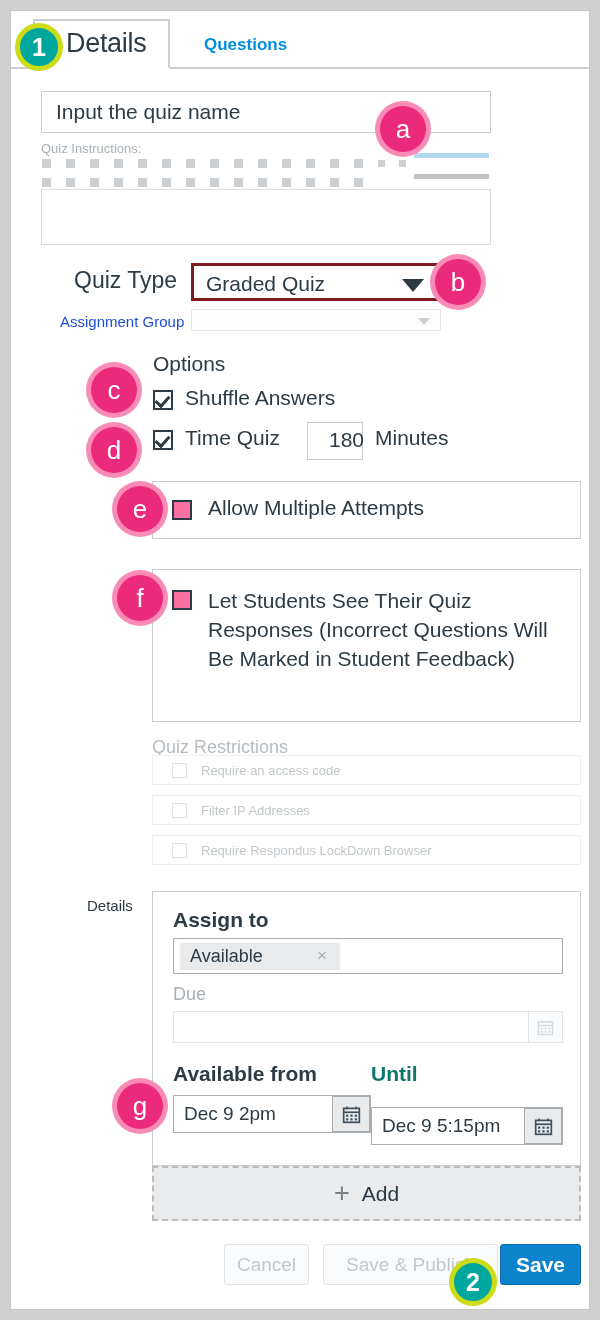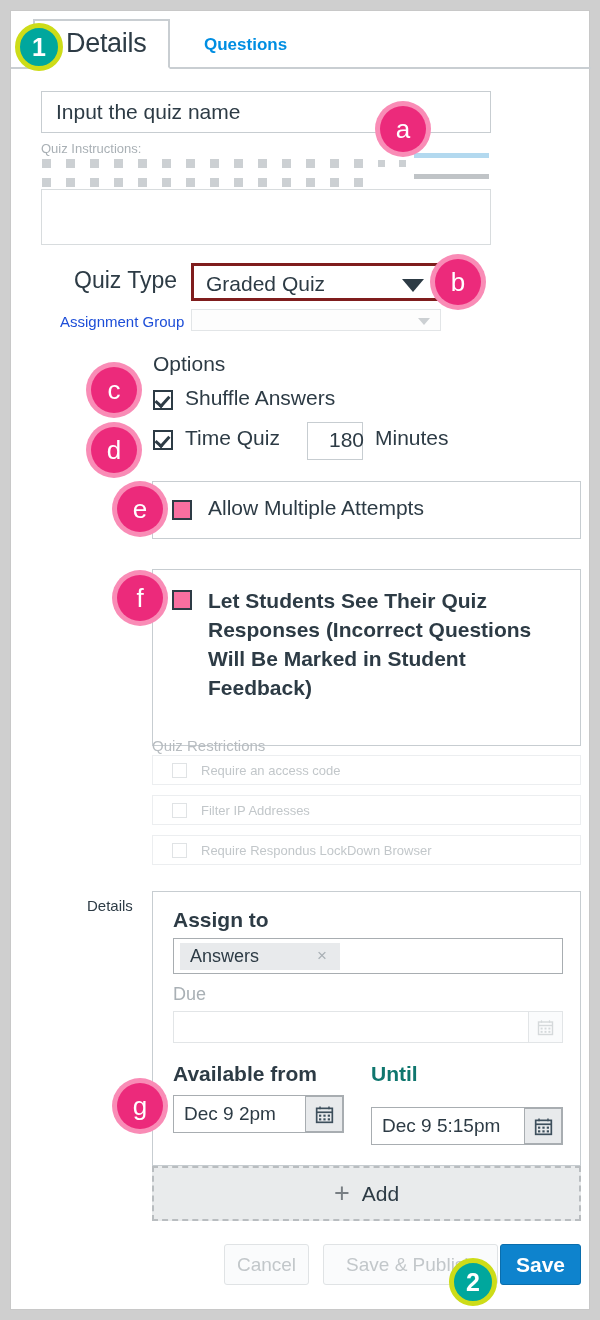--- a/index.html
+++ b/index.html
@@ -173,33 +173,33 @@
     font-size: 21px; color: #2d3b45; margin-left: 13px;
   }
 
   .box-attempts {
     position: absolute; left: 141px; top: 470px;
     width: 429px; height: 58px;
     border: 1px solid #c7cdd1; background: #fff;
   }
   .box-responses {
     position: absolute; left: 141px; top: 558px;
-    width: 429px; height: 177px;
-    border: 1px solid #c7cdd1; background: #fff; font-weight: bold;
+    width: 429px; height: 153px;
+    border: 1px solid #c7cdd1; background: #fff;
   }
   .resp-text {
     position: absolute; left: 55px; top: 16px;
     width: 350px;
     font-size: 21px; line-height: 29px; color: #2d3b45;
   }
 
   
   .restr-title {
     position: absolute; left: 141px; top: 726px;
-    font-size: 15px; color: #b7bcc0;
+    font-size: 18px; color: #b7bcc0;
   }
   .restr-row {
     position: absolute; left: 141px;
     width: 429px; height: 30px;
     border: 1px solid #eceef0; background: #fff;
   }
   .restr-chk {
     position: absolute; left: 19px; top: 7px;
     width: 15px; height: 15px;
     border: 1px solid #e0e3e5; background: #fff;
@@ -422,21 +422,21 @@
   <div class="restr-row" style="top:824px;">
     <div class="restr-chk"></div>
     <div class="restr-lbl">Require Respondus LockDown Browser</div>
   </div>
 
   <div class="assign-label">Details</div>
   <div class="assign-card">
     <div class="assign-to-title">Assign to</div>
     <div class="assign-to-box">
       <div class="pill">
-        <span class="pill-text">Answers</span>
+        <span class="pill-text">Available</span>
         <span class="pill-x">×</span>
       </div>
     </div>
 
     <div class="due-label">Due</div>
     <div class="due-box">
       <div class="cal-btn">
         <svg width="17" height="17" viewBox="0 0 17 17">
           <rect x="1.5" y="3" width="14" height="12.5" fill="none" stroke="#d5d9db" stroke-width="1.4"></rect>
           <line x1="1.5" y1="6.5" x2="15.5" y2="6.5" stroke="#d5d9db" stroke-width="1.4"></line>
@@ -448,21 +448,21 @@
           <rect x="3.6" y="11.9" width="2" height="1.9" fill="#d5d9db"></rect>
           <rect x="7.5" y="11.9" width="2" height="1.9" fill="#d5d9db"></rect>
           <rect x="11.4" y="11.9" width="2" height="1.9" fill="#d5d9db"></rect>
         </svg>
       </div>
     </div>
 
     <div class="af-title">Available from</div>
     <div class="until-title">Until</div>
 
-    <div class="date-box" style="left:20px; width:171px;padding-left:44px;">
+    <div class="date-box" style="left:20px; width:198px;padding-left:44px;">
       <span>Dec 9  2pm</span>
       <div class="cal-btn strong">
         <svg width="19" height="19" viewBox="0 0 17 17">
           <rect x="1.5" y="3" width="14" height="12.5" fill="none" stroke="#3d4f5c" stroke-width="1.5"></rect>
           <line x1="1.5" y1="6.5" x2="15.5" y2="6.5" stroke="#3d4f5c" stroke-width="1.5"></line>
           <line x1="4.5" y1="1.3" x2="4.5" y2="3.8" stroke="#3d4f5c" stroke-width="1.3"></line>
           <line x1="12.5" y1="1.3" x2="12.5" y2="3.8" stroke="#3d4f5c" stroke-width="1.3"></line>
           <rect x="3.6" y="8.6" width="2" height="1.9" fill="#3d4f5c"></rect>
           <rect x="7.5" y="8.6" width="2" height="1.9" fill="#3d4f5c"></rect>
           <rect x="11.4" y="8.6" width="2" height="1.9" fill="#3d4f5c"></rect>

